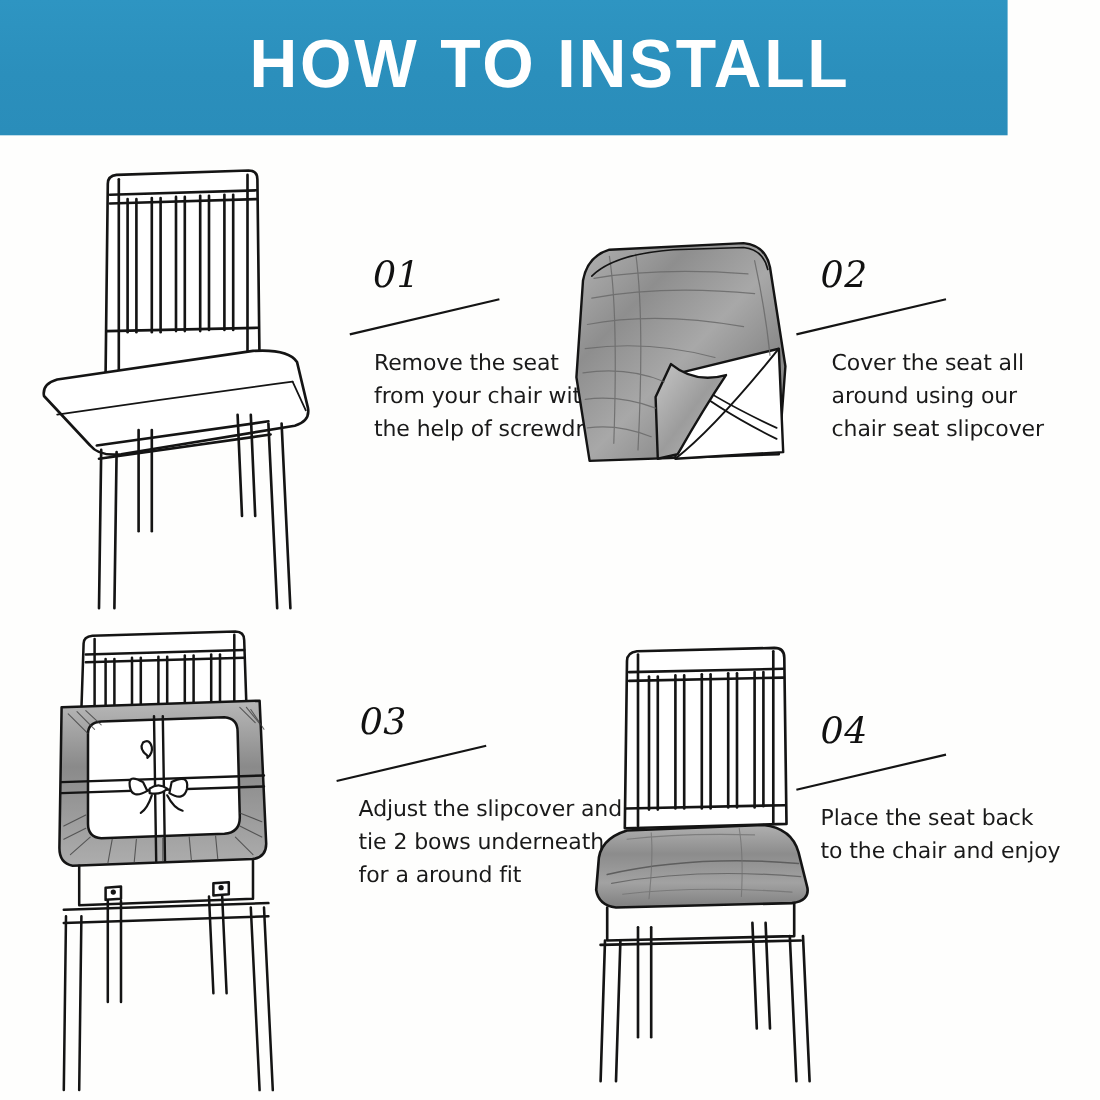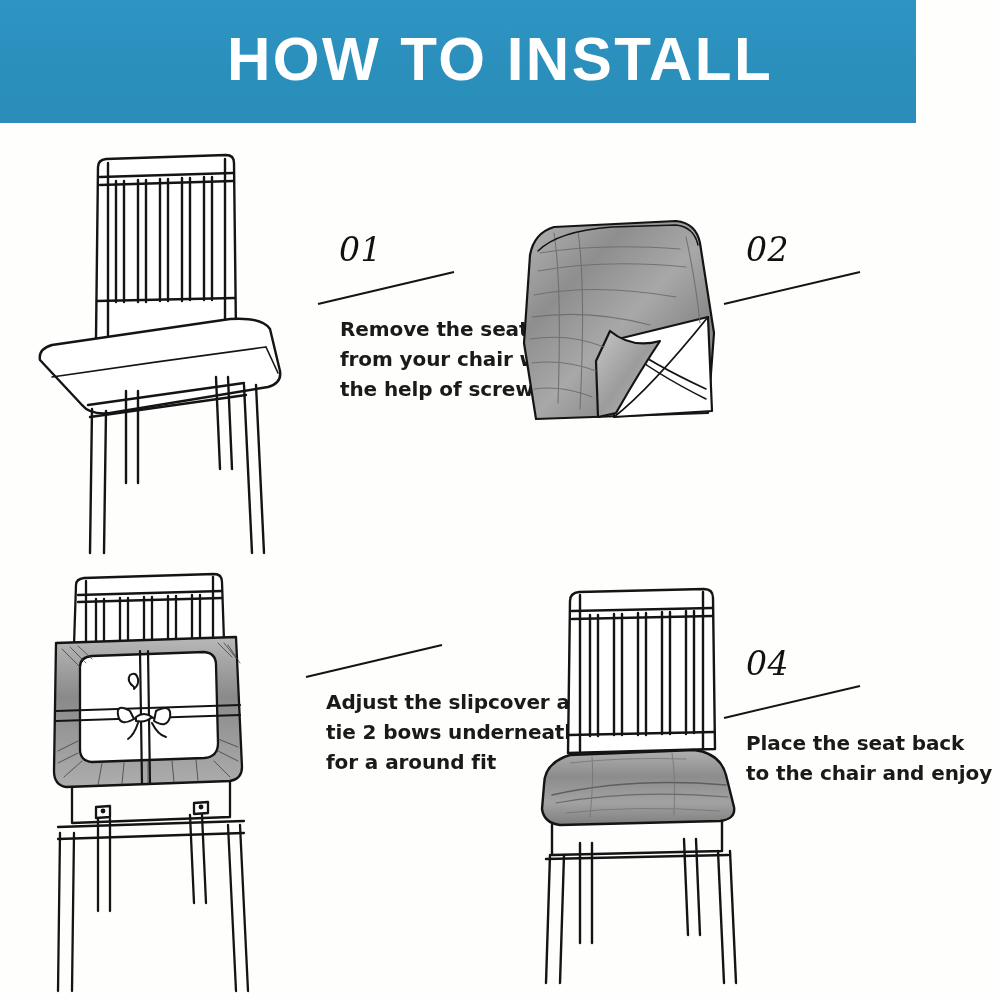--- a/index.html
+++ b/index.html
@@ -111,21 +111,20 @@
 
   .desc {
     margin-top: 6px;
     margin-left: 16px;
     color: #1a1a1a;
     font-size: 20px;
     line-height: 30px;
     font-family: "DejaVu Sans", "Liberation Sans", sans-serif;
     letter-spacing: -0.1px;
     white-space: nowrap;
-    font-weight: bold;
   }
   .step-2 .desc { margin-left: 24px; }
   .step-3 .desc { margin-left: 14px; }
   .step-4 .desc { margin-left: 14px; }
   .desc div { display: block; }
 
   svg { display: block; overflow: visible; }
 </style>
 </head>
 <body>
@@ -241,20 +240,25 @@
           <path d="M38 38 Q58 18 112 14 L176 12 Q194 14 198 32" fill="none" stroke-width="1.5"></path>
         </g>
       </svg>
     </div>
 
     <div class="text-col">
       <div class="step-num">02</div>
       <svg class="slash" viewBox="0 0 178 40">
         <line x1="4" y1="36" x2="140" y2="4" stroke="#141414" stroke-width="2"></line>
       </svg>
+      <div class="desc">
+        <div>Cover the seat all</div>
+        <div>around using our</div>
+        <div>chair seat slipcover</div>
+      </div>
     </div>
   </div>
 
   <div class="step step-3">
     <div class="art">
       <svg viewBox="0 0 290 420" width="290" height="420">
         <defs>
           <linearGradient id="rim" x1="0" y1="0" x2="0" y2="1">
             <stop offset="0%" stop-color="#b8b8b8"></stop>
             <stop offset="40%" stop-color="#8a8a8a"></stop>
@@ -332,20 +336,21 @@
           <path d="M222 254 L230 420"></path>
           <path d="M80 248 L80 340"></path>
           <path d="M92 248 L92 340"></path>
           <path d="M172 244 L176 332"></path>
           <path d="M184 244 L188 332"></path>
         </g>
       </svg>
     </div>
 
     <div class="text-col">
+      <div class="step-num">03</div>
       <svg class="slash" viewBox="0 0 178 40">
         <line x1="4" y1="36" x2="140" y2="4" stroke="#141414" stroke-width="2"></line>
       </svg>
       <div class="desc">
         <div>Adjust the slipcover and</div>
         <div>tie 2 bows underneath</div>
         <div>for a around fit</div>
       </div>
     </div>
   </div>

